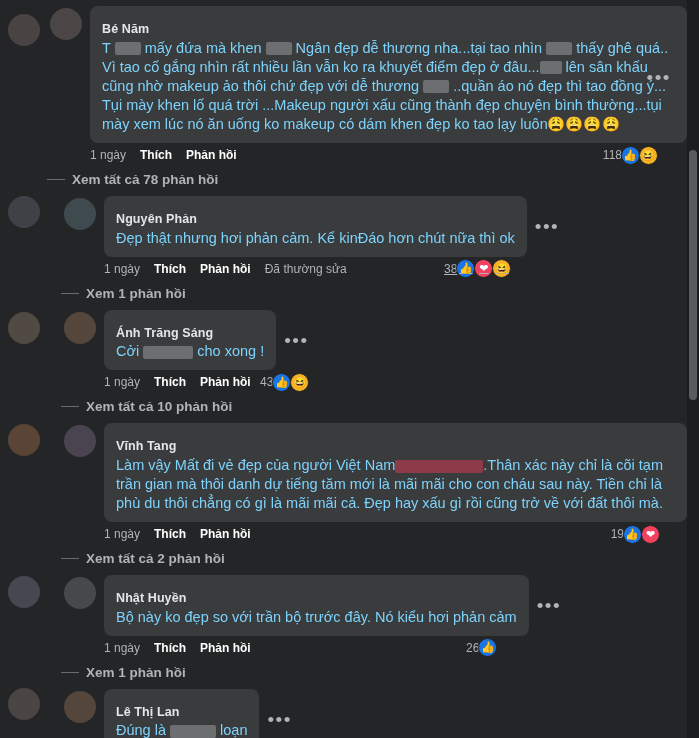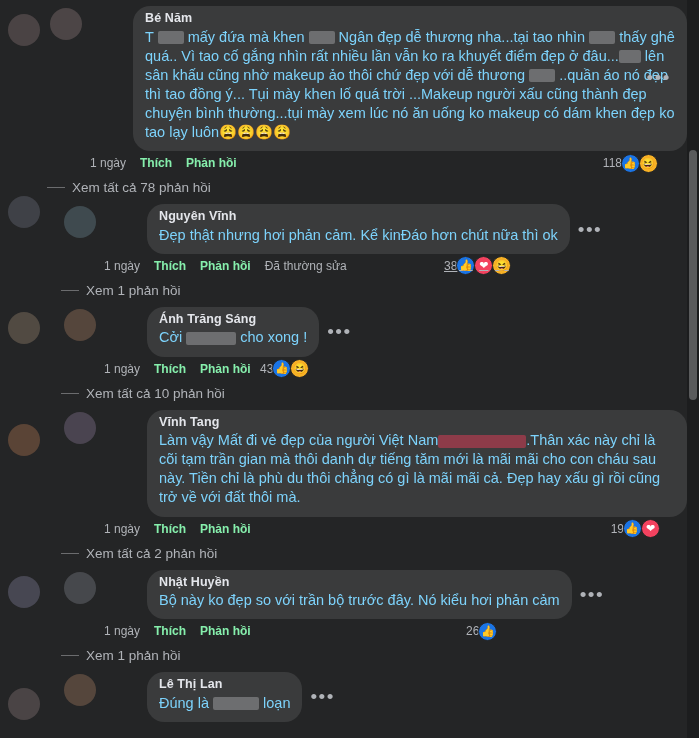--- a/index.html
+++ b/index.html
@@ -78,25 +78,24 @@
     background: #4c4546;
     margin: 2px 8px 0 6px;
   }
   .avatar.v2 { background: #3f4a4f; }
   .avatar.v3 { background: #55463c; }
   .avatar.v4 { background: #4a4450; }
   .avatar.v5 { background: #46484c; }
 
   .bubble {
     background: #3a3b3c;
-    border-radius: 17px;
-    padding: 4px 12px 9px 12px;
+    border-radius: 8px;
+    padding: 15px 12px 9px 12px;
     max-width: 100%;
     line-height: 1.32;
-    margin-left: 43px;
   }
   .name {
     font-size: 12.5px;
     font-weight: bold;
     color: #e4e6eb;
     margin-bottom: 1px;
     letter-spacing: .1px;
   }
   .text {
     font-size: 14.5px;
@@ -136,21 +135,21 @@
   .meta {
     display: flex;
     align-items: center;
     gap: 14px;
     font-size: 12px;
     color: #b0b3b8;
     padding: 5px 0 0 46px;
     position: relative;
   }
   .meta .act { cursor: pointer; }
-  .meta .act.b { font-weight: bold; color: #86efac; }
+  .meta .act.b { font-weight: bold; color: #ffffff; }
   .reactions {
     position: absolute;
     display: flex;
     align-items: center;
     gap: 3px;
     font-size: 12px;
     color: #b0b3b8;
   }
   .emo {
     display: inline-block;
@@ -167,21 +166,21 @@
   .emo.like { background: #1b74e4; }
   .emo.haha { background: #f7b125; color: #3b2300; }
   .emo.love { background: #f3425f; }
   .emo:first-child { margin-left: 0; }
 
   .viewmore {
     display: flex;
     align-items: center;
     gap: 7px;
     font-size: 13.5px;
-    font-weight: normal;
+    font-weight: bold;
     color: #b0b3b8;
     padding: 10px 0 9px 3px;
     cursor: pointer;
   }
   .viewmore .dash {
     display: inline-block;
     width: 18px;
     height: 1px;
     background: #6b6c6e;
   }
@@ -230,21 +229,21 @@
         <span class="dash"></span>
         <span>Xem tất cả 78 phản hồi</span>
       </div>
     </div>
 
     <div class="comment indent">
       <div class="row">
         <div class="avatar v2"></div>
         <div class="bubble-wrap">
           <div class="bubble">
-            <div class="name">Nguyên Vĩnh</div>
+            <div class="name">Nguyên Phản</div>
             <div class="text">Đẹp thật nhưng hơi phản cảm. Kể kinĐáo hơn chút nữa thì ok</div>
           </div>
           <span class="dots">•••</span>
         </div>
       </div>
       <div class="meta">
         <span>1 ngày</span>
         <span class="act b">Thích</span>
         <span class="act b">Phản hồi</span>
         <span class="act">Đã thường sửa</span>

